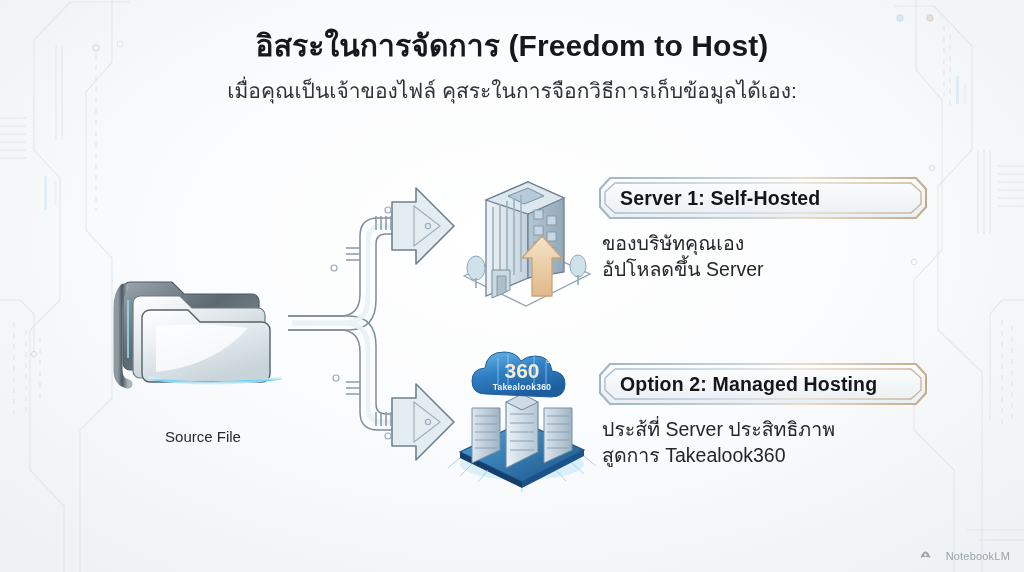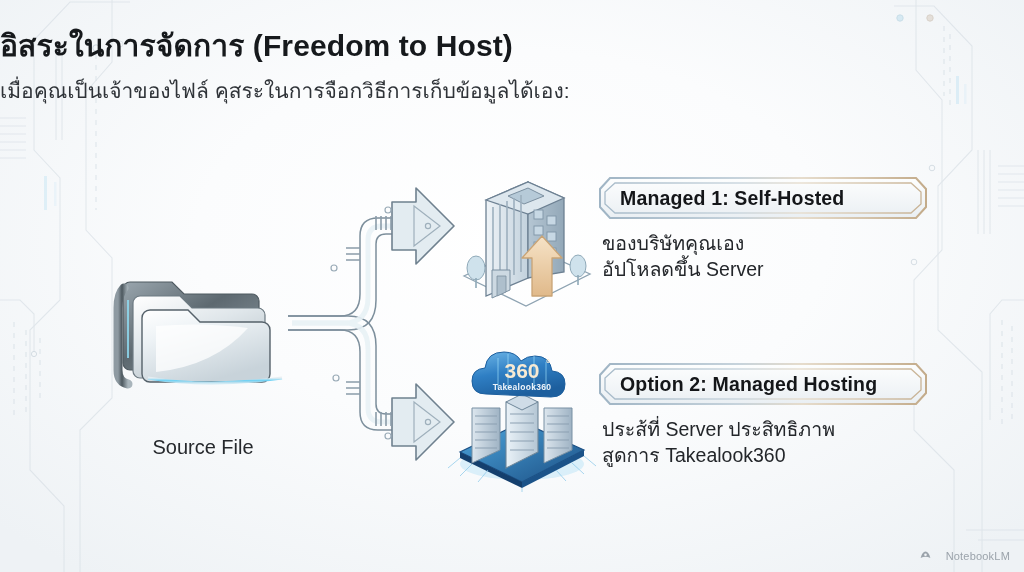--- a/index.html
+++ b/index.html
@@ -17,37 +17,37 @@
       linear-gradient(160deg,#f6f8f9 0%,#eef2f5 55%,#e9eef2 100%);
     overflow:hidden;
   }
   
   .circuit{ position:absolute; top:0; bottom:0; width:130px; opacity:.55; pointer-events:none; }
   .circuit.left{ left:0; }
   .circuit.right{ right:0; }
   .circuit svg{ width:100%; height:100%; display:block; }
 
   
-  .header{ position:absolute; top:0; left:0; right:0; text-align:left; padding-top:28px; }
+  .header{ position:absolute; top:0; left:0; right:0; text-align:center; padding-top:28px; }
   .title{
     font-size:30px; font-weight:bold; color:#16191c; letter-spacing:.1px;
     line-height:1.18;
   }
   .subtitle{
     margin-top:14px; font-size:21px; color:#2f3338; font-weight:normal;
     line-height:1.3;
   }
 
   
   .source{
     position:absolute; left:108px; top:252px; width:190px; text-align:center;
   }
   .source .art{ width:190px; height:160px; }
   .source .caption{
-    margin-top:20px; font-size:20px; color:#26292d;
+    margin-top:12px; font-size:15px; color:#26292d;
   }
 
   
   .connector{ position:absolute; left:288px; top:186px; width:180px; height:275px; }
 
   
   .icon-building{ position:absolute; left:452px; top:160px; width:150px; height:150px; }
   .icon-cloud{ position:absolute; left:442px; top:340px; width:160px; height:152px; }
 
   
@@ -355,21 +355,21 @@
               <stop offset="1" stop-color="#c3ab8a"></stop>
           </linearGradient>
           <linearGradient id="fill1" x1="0" y1="0" x2="0" y2="1">
             <stop offset="0" stop-color="#fdfefe"></stop>
               <stop offset="1" stop-color="#eaeff3"></stop>
           </linearGradient>
         </defs>
         <path d="M12 2 L318 2 L328 13 L328 31 L318 42 L12 42 L2 31 L2 13 Z" fill="url(#fill1)" stroke="url(#frm1)" stroke-width="2"></path>
         <path d="M17 7 L313 7 L323 16 L323 28 L313 37 L17 37 L7 28 L7 16 Z" fill="none" stroke="url(#frm1)" stroke-width="1.3" opacity=".9"></path>
       </svg>
-      <div class="label">Managed 1: Self-Hosted</div>
+      <div class="label">Server 1: Self-Hosted</div>
     </div>
     <div class="desc">
       <span>ของบริษัทคุณเอง</span>
       <span>อัปโหลดขึ้น Server</span>
     </div>
   </div>
 
   <div class="option two">
     <div class="badge">
       <svg viewBox="0 0 330 44" preserveAspectRatio="none">

